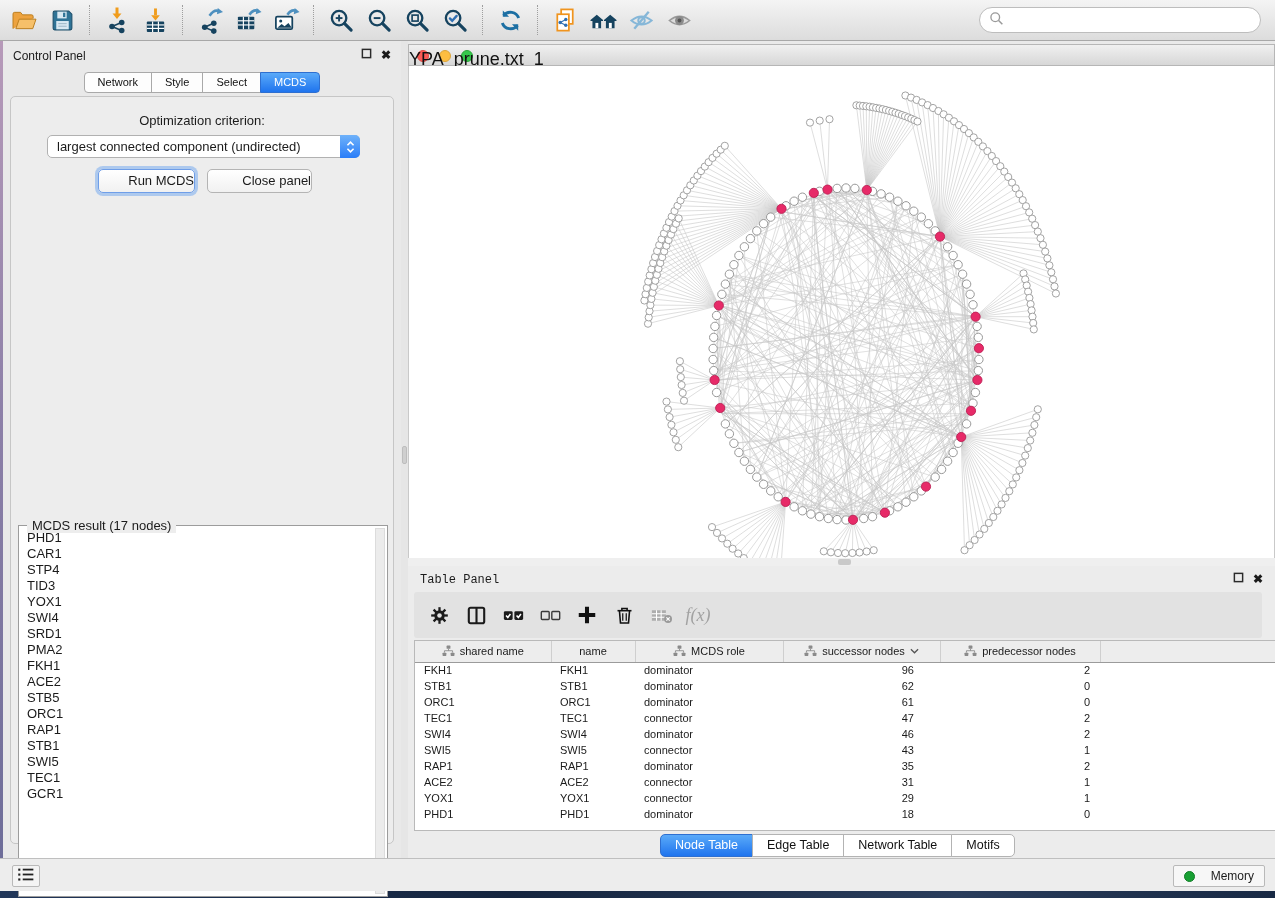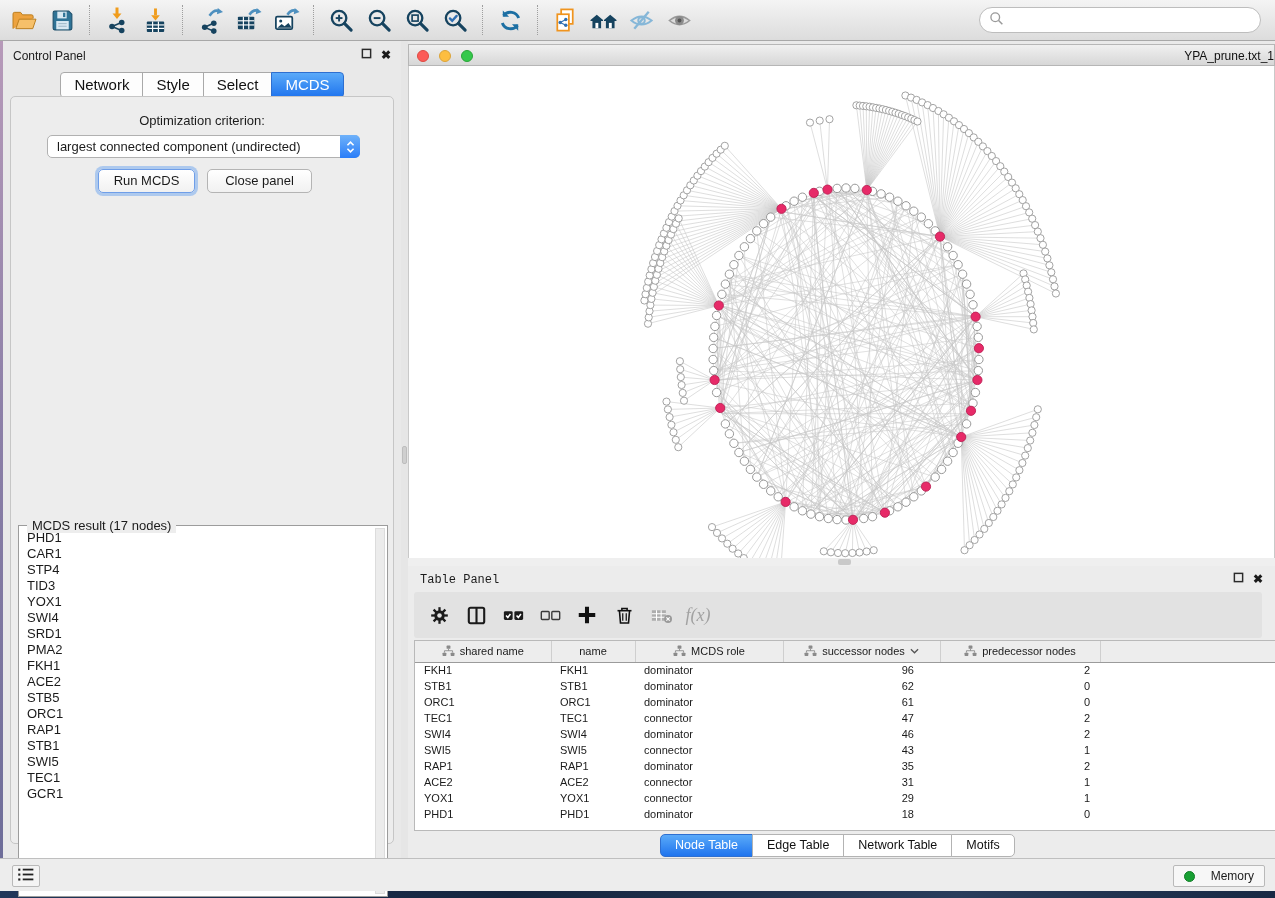--- a/index.html
+++ b/index.html
@@ -29,36 +29,36 @@
   #left-strip { position:absolute; left:0; top:41px; width:3px; height:817px;
     background: linear-gradient(180deg,#b79ab9,#8d80a8 45%,#6e6d99); }
 
   
   #control-panel { position:absolute; left:3px; top:41px; width:398px; height:817px; background:#e9e9e9; }
   #cp-header { position:relative; height:26px; }
   #cp-title { position:absolute; left:10px; top:8px; font-size:12px; color:#1b1b1b; }
   .win-icons { position:absolute; right:10px; top:7px; display:flex; gap:9px; align-items:center; }
   .close-x { font-size:12px; font-weight:bold; color:#1b1b1b; line-height:12px; }
   #cp-tabs { position:absolute; left:0; top:31px; width:100%; display:flex; justify-content:center; }
-  .cp-tab { font-size:15px; padding:3px 13px 4px; background:#fdfdfd; border:1px solid #a9a9a9;
+  .cp-tab { font-size:11px; padding:3px 13px 4px; background:#fdfdfd; border:1px solid #a9a9a9;
     margin-left:-1px; color:#111; }
   .cp-tab:first-child { border-radius:4px 0 0 4px; margin-left:0; }
   .cp-tab:last-child { border-radius:0 4px 4px 0; }
   .cp-tab.active { background:linear-gradient(#5aaaf9,#1f74ee); color:#fff; border-color:#2e6fd0; }
   #cp-body { position:absolute; left:7px; top:55px; width:384px; height:748px;
     background:#ededed; border:1px solid #c6c6c6; border-radius:5px; }
   #opt-label { position:absolute; left:0; top:16px; width:100%; text-align:center; font-size:13px; }
   #opt-dropdown { position:absolute; left:36px; top:38px; width:313px; height:23px;
     background:#fff; border:1px solid #b1b1b1; border-radius:5px; display:flex; align-items:center; }
   #opt-dropdown .dd-text { flex:1; padding-left:9px; font-size:13px; white-space:nowrap; }
   #opt-dropdown .dd-cap { width:20px; height:23px; margin:-1px -1px -1px 0;
     background:linear-gradient(#6fb2fa,#2a7df8); border-radius:0 5px 5px 0;
     display:flex; align-items:center; justify-content:center; }
   .cp-btn { position:absolute; top:72px; height:24px; background:linear-gradient(#ffffff,#f1f1f1);
-    border:1px solid #b4b4b4; border-radius:5px; font-size:13px; text-align:center; line-height:22px; }
+    border:1px solid #b4b4b4; border-radius:5px; font-size:13px; text-align:right; line-height:22px; }
   #run-btn { left:87px; width:97px; border-color:#6f9ee8; box-shadow:0 0 0 3px rgba(110,165,240,.5); }
   #closepanel-btn { left:196px; width:105px; }
   #mcds-box { position:absolute; left:7px; top:411px; width:370px; height:372px;
     background:#fff; border:1px solid #9c9c9c;margin-top:17px; }
   #mcds-legend { position:absolute; left:8px; top:-8px; background:#ededed; padding:0 5px; font-size:13px; }
   #mcds-list { position:absolute; left:0; top:4px; bottom:2px; right:14px; overflow:hidden; padding-left:8px; }
   .mcds-item { font-size:13px; line-height:16px; }
   #mcds-scroll { position:absolute; right:2px; top:2px; bottom:2px; width:10px;
     background:#ececec; border:1px solid #dcdcdc; }
 
@@ -69,21 +69,21 @@
 
   
   #right-region { position:absolute; left:408px; top:41px; width:867px; height:817px; background:#e9e9e9; }
 
   #net-titlebar { position:absolute; left:0; top:3px; width:867px; height:22px;
     background:linear-gradient(#f0f0f0,#d7d7d7); border:1px solid #b6b6b6; }
   .traffic { position:absolute; top:5px; width:12px; height:12px; border-radius:50%; }
   #tl-red { left:8px;  background:#fc5b57; border:1px solid #dd4a42; }
   #tl-yellow { left:30px; background:#fdbe41; border:1px solid #dba439; }
   #tl-green { left:52px; background:#35c84b; border:1px solid #2aa538; }
-  #net-title { position:absolute; width:100%; text-align:right; top:4px; font-size:12px; color:#111; }
+  #net-title { position:absolute; width:100%; text-align:left; top:4px; font-size:18px; color:#111; }
   #net-canvas { position:absolute; left:0; top:25px; width:867px; height:492px; background:#fff;
     border-left:1px solid #c9c9c9; border-right:1px solid #c9c9c9; }
   #net-canvas svg { position:absolute; left:0; top:0; }
 
   #splitter-h { position:absolute; left:0; top:517px; width:867px; height:8px; background:#efefef; }
   #splitter-h .handle { position:absolute; left:430px; top:1px; width:13px; height:6px;
     background:#c9c9c9; border-radius:2px; }
 
   
   #table-panel { position:absolute; left:0; top:525px; width:867px; height:292px; background:#ececec; }

